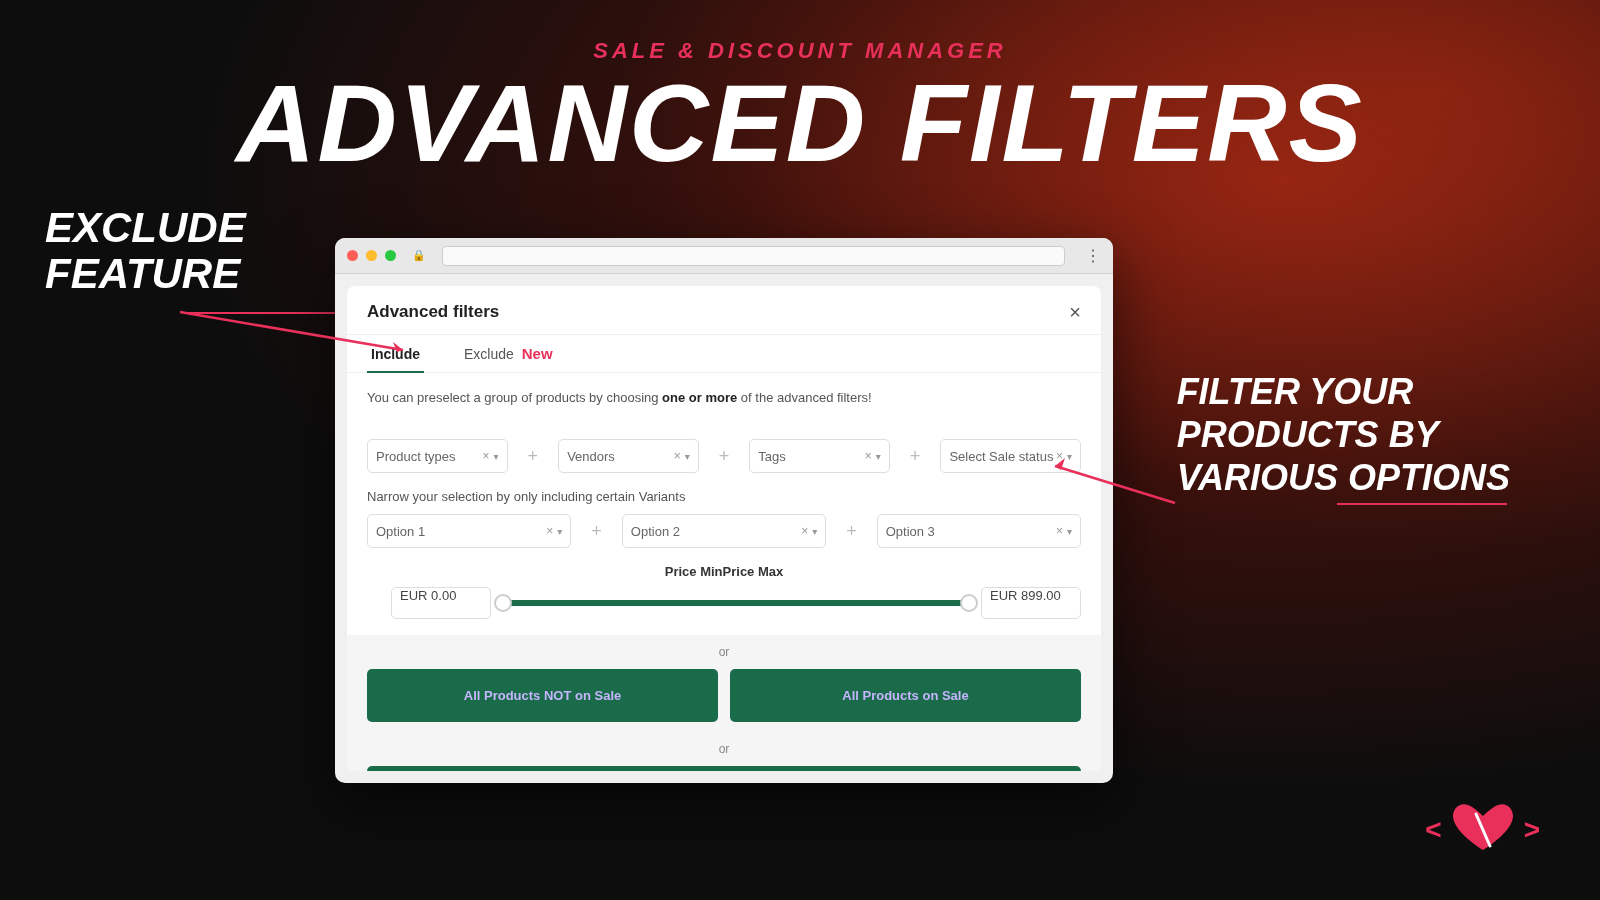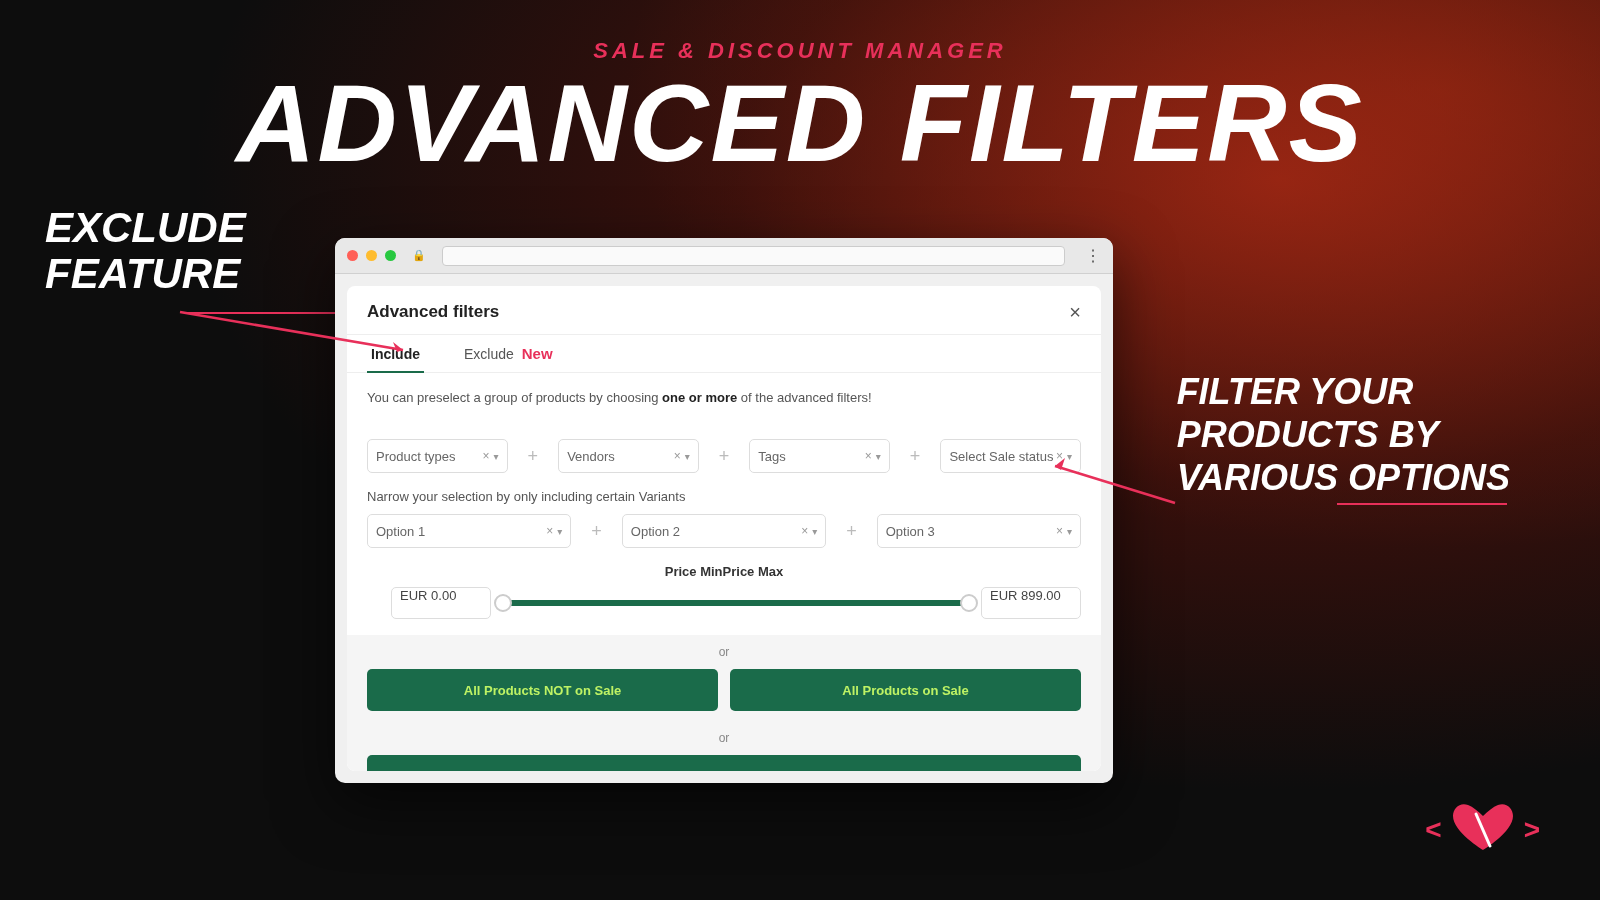--- a/index.html
+++ b/index.html
@@ -381,23 +381,23 @@
 
     .btn-row {
       display: flex;
       gap: 12px;
       margin-bottom: 10px;
       padding: 0 8px;
     }
 
     .btn-green {
       flex: 1;
-      height: 42px;
+      height: 53px;
       background: #1a6b4a;
-      color: #bef264;
+      color: #c4b5fd;
       border: none;
       border-radius: 5px;
       font-size: 13px;
       font-weight: 600;
       cursor: pointer;
       display: flex;
       align-items: center;
       justify-content: center;
     }
 

